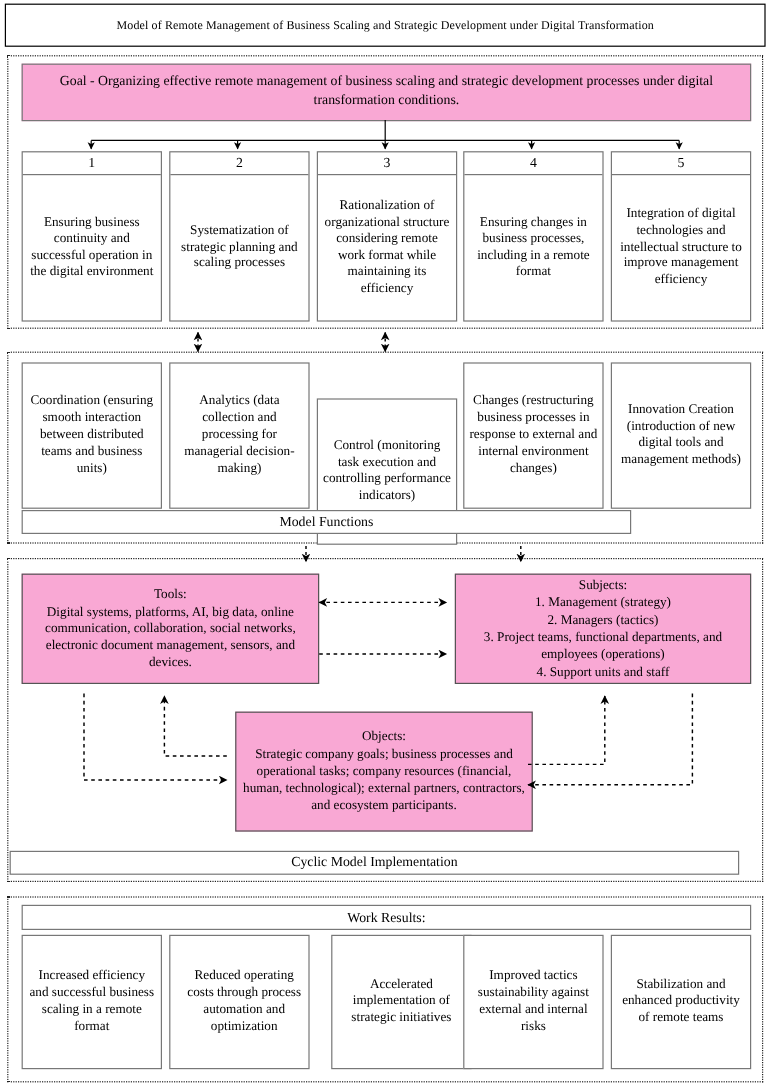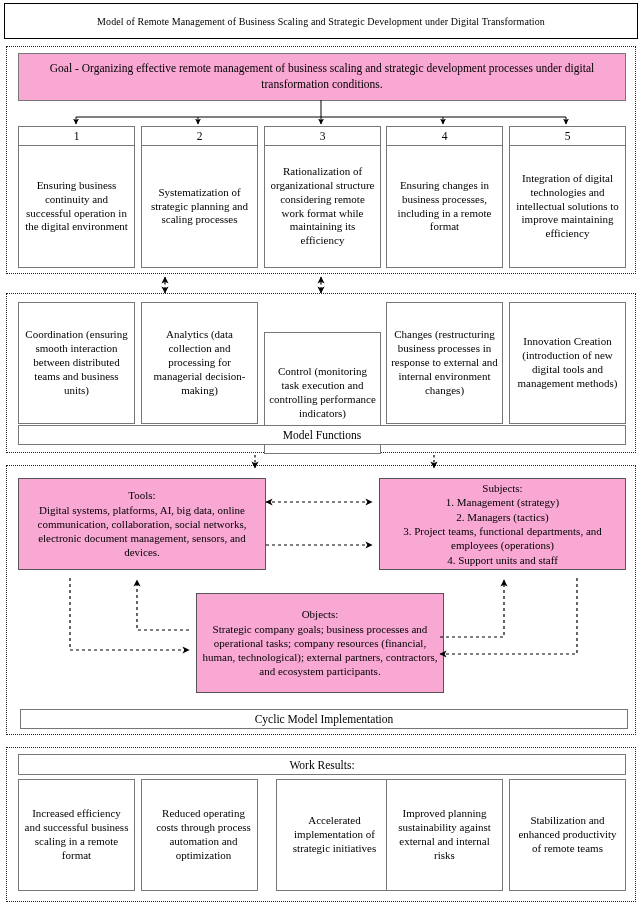--- a/index.html
+++ b/index.html
@@ -122,22 +122,22 @@
   }
   .wide-label {
     position: absolute;
     border: 1.5px solid #777;
     background: #fff;
     display: flex;
     align-items: center;
     justify-content: center;
     font-size: 11.5px;
   }
-  #func-label   { left: 11px; top: 131px; width: 608px; height: 20px; }
-  #cyclic-label { left: 13px; top: 243px; width: 608px; height: 20px; }
+  #func-label   { left: 11px; top: 131px; width: 508px; height: 20px; }
+  #cyclic-label { left: 1px; top: 243px; width: 608px; height: 20px; }
   #results-label{ left: 11px; top: 6px;   width: 608px; height: 21px; }
 
   
   #tools-box {
     left: 11px; top: 12px; width: 248px; height: 92px;
     font-size: 11px; line-height: 1.3; padding: 3px 5px;
     border: 1.5px solid #555;
   }
   #subjects-box {
     left: 372px; top: 12px; width: 247px; height: 92px;
@@ -198,21 +198,21 @@
     <div class="num-card" style="left:257px;">
       <div class="num-head">3</div>
       <div class="num-body">Rationalization of organizational structure considering remote work format while maintaining its efficiency</div>
     </div>
     <div class="num-card" style="left:379px;">
       <div class="num-head">4</div>
       <div class="num-body">Ensuring changes in business processes, including in a remote format</div>
     </div>
     <div class="num-card" style="left:502px;">
       <div class="num-head">5</div>
-      <div class="num-body">Integration of digital technologies and intellectual solutions to improve maintaining efficiency</div>
+      <div class="num-body">Integration of digital technologies and intellectual structure to improve management efficiency</div>
     </div>
   </div>
 
   <div class="section" id="sec-func">
     <div class="func-card" style="left:11px;">Coordination (ensuring smooth interaction between distributed teams and business units)</div>
     <div class="func-card" style="left:134px;">Analytics (data collection and processing for managerial decision-making)</div>
     <div class="func-card" style="left:257px;margin-top:30px;">Control (monitoring task execution and controlling performance indicators)</div>
     <div class="func-card" style="left:379px;">Changes (restructuring business processes in response to external and internal environment changes)</div>
     <div class="func-card" style="left:502px;">Innovation Creation (introduction of new digital tools and management methods)</div>
     <div class="wide-label" id="func-label">Model Functions</div>
@@ -244,21 +244,21 @@
     </div>
 
     <div class="wide-label" id="cyclic-label">Cyclic Model Implementation</div>
   </div>
 
   <div class="section" id="sec-results">
     <div class="wide-label" id="results-label">Work Results:</div>
     <div class="result-card" style="left:11px;">Increased efficiency and successful business scaling in a remote format</div>
     <div class="result-card" style="left:134px;padding-left:12px;">Reduced operating costs through process automation and optimization</div>
     <div class="result-card" style="left:257px;margin-left:12px;">Accelerated implementation of strategic initiatives</div>
-    <div class="result-card" style="left:379px;">Improved planning sustainability against external and internal risks</div>
+    <div class="result-card" style="left:379px;">Improved tactics sustainability against external and internal risks</div>
     <div class="result-card" style="left:502px;">Stabilization and enhanced productivity of remote teams</div>
   </div>
 
   <svg class="connectors" viewBox="0 0 642 907">
     <defs>
       <marker id="arrow-solid" markerWidth="7" markerHeight="7" refX="5.5" refY="3" orient="auto" markerUnits="strokeWidth">
         <path d="M0,0 L6,3 L0,6 L1.6,3 z" fill="#000"></path>
       </marker>
       <marker id="arrow-dot" markerWidth="7" markerHeight="7" refX="5.5" refY="3" orient="auto" markerUnits="strokeWidth">
         <path d="M0,0 L6,3 L0,6 L1.6,3 z" fill="#000"></path>

